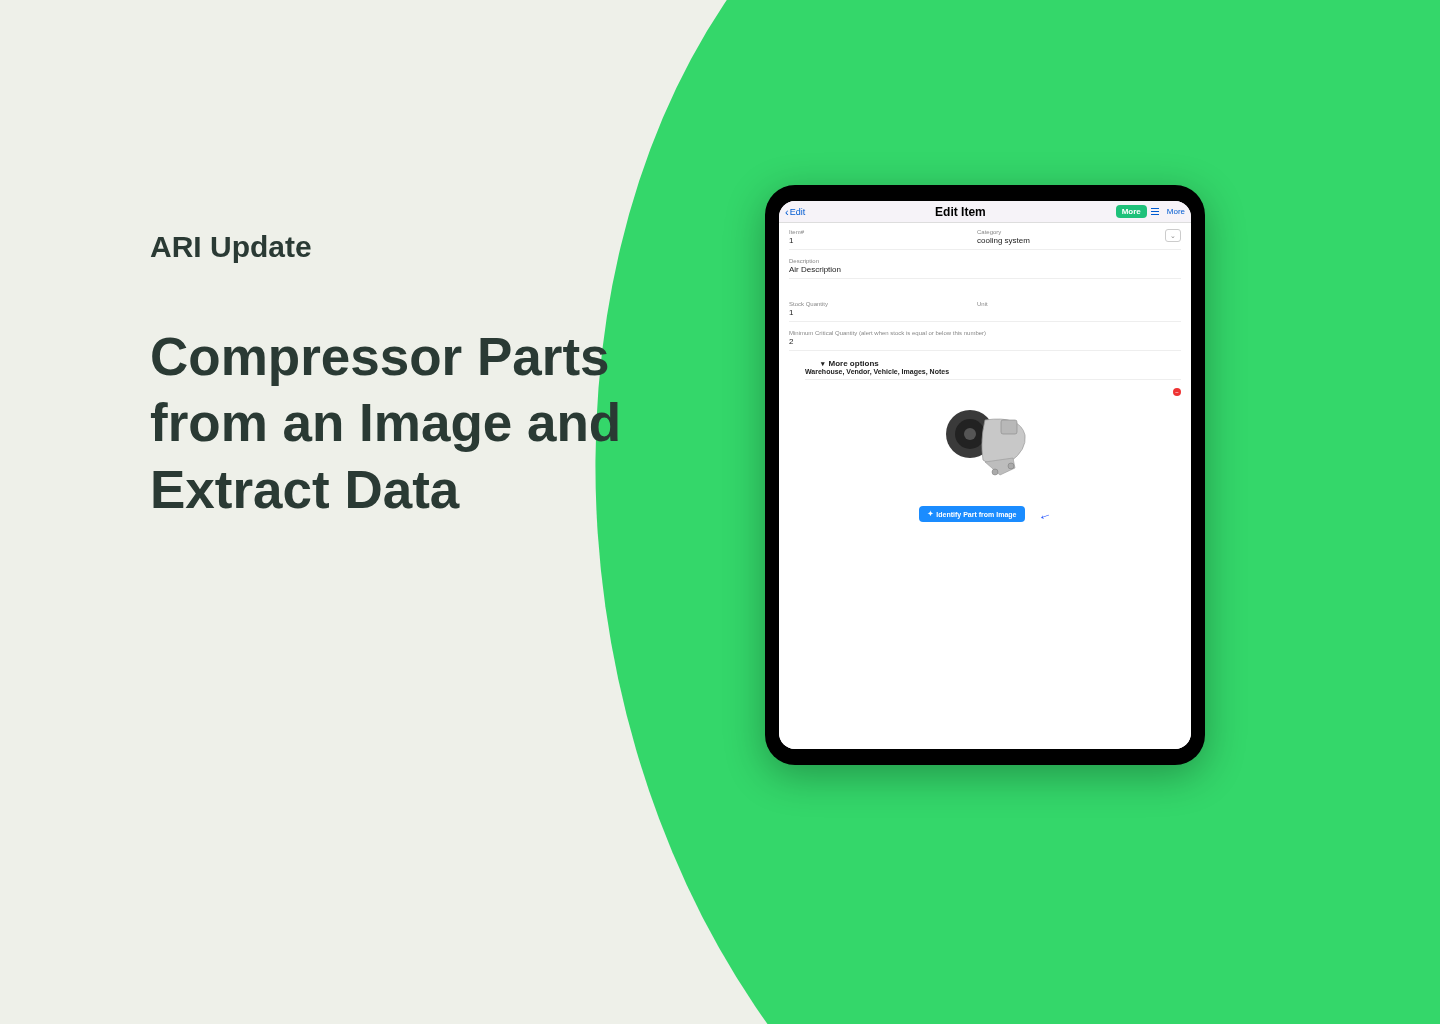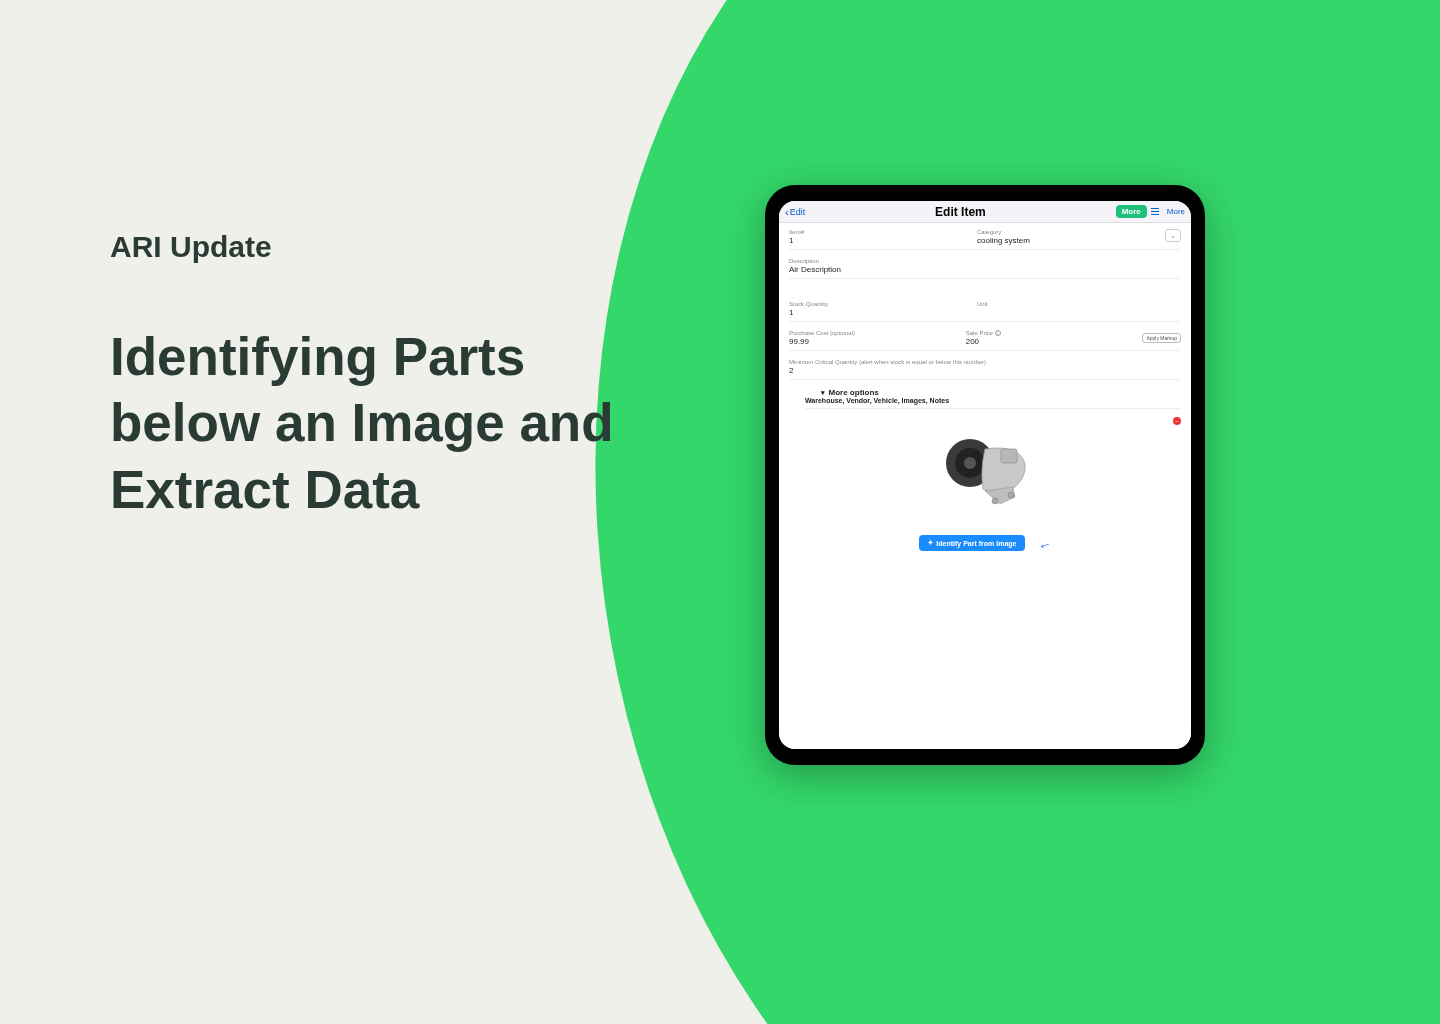--- a/index.html
+++ b/index.html
@@ -18,20 +18,21 @@
   width: 1100px;
   height: 1500px;
   background: #34d76a;
   border-radius: 50% 0 0 50% / 50% 0 0 50%;
   transform: rotate(-8deg);
 }
 .content {
   position: relative;
   padding: 230px 0 0 110px;
   width: 640px;
+  margin-left: 40px;
 }
 .kicker {
   font-size: 30px;
   font-weight: 700;
   color: #2a3a34;
   margin-bottom: 60px;
 }
 .headline {
   font-size: 53px;
   font-weight: 700;
@@ -246,21 +247,21 @@
   margin-left: 4px;
 }
 </style>
 </head>
 <body>
 
 <div class="green-blob"></div>
 
 <div class="content">
   <div class="kicker">ARI Update</div>
-  <div class="headline">Identifying Parts below an Image and Extract Data</div>
+  <div class="headline">Compressor Parts from an Image and Extract Data</div>
 </div>
 
 <div class="tablet">
   <div class="screen">
 
     <div class="navbar">
       <div class="back-btn">
         <span style="font-size:11px;margin-right:1px;">‹</span>
         <span>Edit</span>
       </div>
@@ -304,34 +305,20 @@
           <div class="field-label">Stock Quantity</div>
           <div class="field-value">1</div>
         </div>
         <div class="field">
           <div class="field-label">Unit</div>
           <div class="field-value"></div>
         </div>
         <div style="width:16px;"></div>
       </div>
 
-      <div class="row" style="align-items:center;">
-        <div class="field">
-          <div class="field-label">Purchase Cost (optional)</div>
-          <div class="field-value">99.99</div>
-        </div>
-        <div class="field">
-          <div class="field-label">
-            <span>Sale Price</span>
-            <span class="info-icon">i</span>
-          </div>
-          <div class="field-value">200</div>
-        </div>
-        <div class="markup-btn">Apply Markup</div>
-      </div>
 
 
       <div class="row">
         <div class="field">
           <div class="field-label">Minimum Critical Quantity (alert when stock is equal or below this number)</div>
           <div class="field-value">2</div>
         </div>
       </div>
 
       <div class="more-options">

